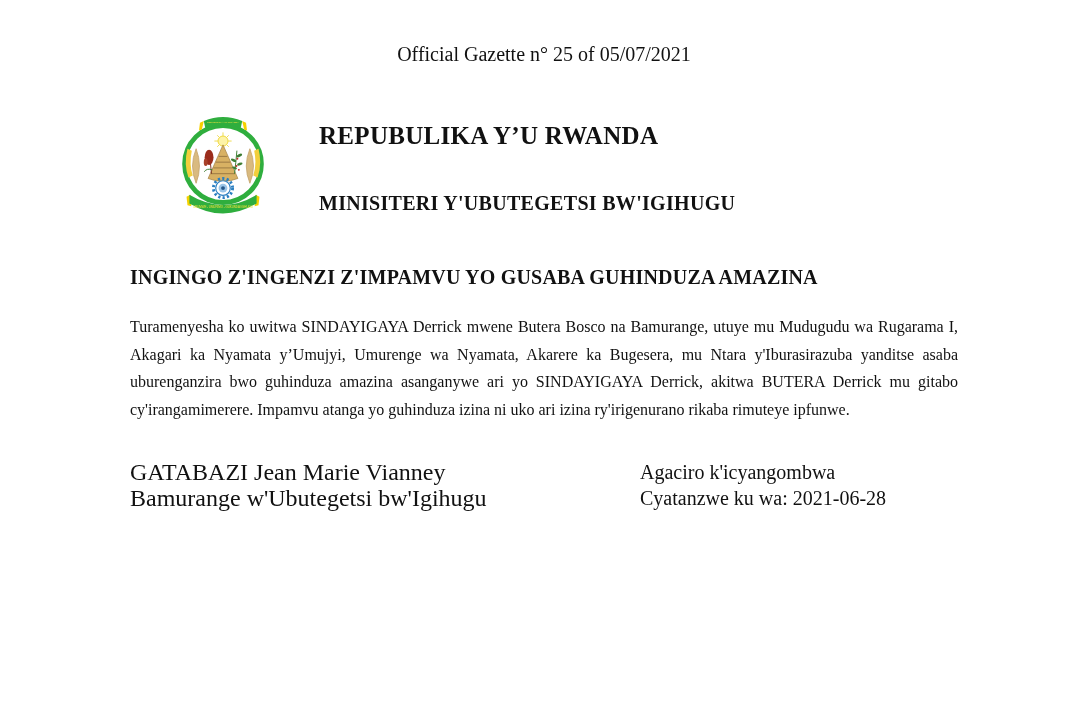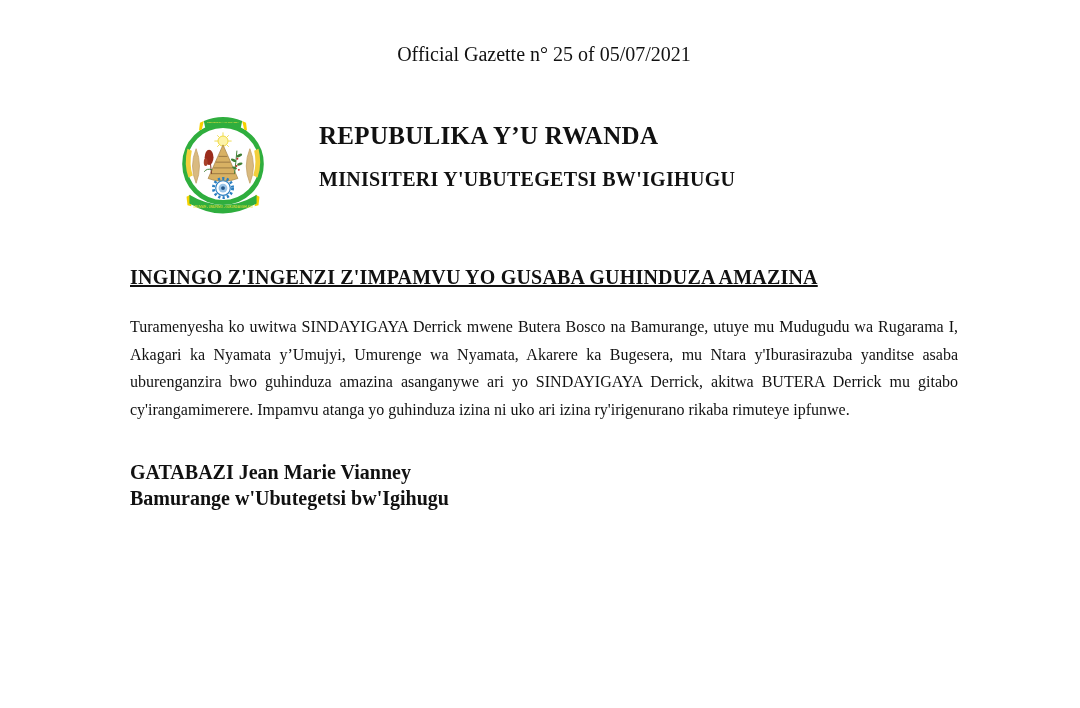--- a/index.html
+++ b/index.html
@@ -38,51 +38,50 @@
   .titles {
     margin-left: 48px;
     margin-top: 10px;
   }
   .republic-title {
     font-size: 25px;
     font-weight: bold;
     letter-spacing: 0.3px;
   }
   .ministry-title {
-    margin-top: 18px;
+    margin-top: 42px;
     font-size: 20px;
     font-weight: bold;
     letter-spacing: 0.3px;
     text-align: right;
   }
   .section-heading {
     margin-top: 46px;
     font-size: 20px;
     font-weight: bold;
-    text-decoration: underline;
     letter-spacing: 0.2px;
   }
   .body-paragraph {
     margin: 24px 0 0 0;
     font-size: 16px;
     line-height: 27.5px;
     text-align: justify;
   }
   .approval-label {
     margin-top: 60px;
     font-size: 20px;
   }
   .sig-row {
     margin-top: 36px;
     display: flex;
   }
   .sig-left {
     width: 510px;
-    font-weight: bold;
-    font-size: 20px;
+    font-weight: normal;
+    font-size: 24px;
     line-height: 26px;
   }
   .sig-right {
     font-size: 20px;
     line-height: 26px;
   }
 </style>
 </head>
 <body>
 
@@ -161,15 +160,19 @@
   <div class="section-heading">INGINGO Z'INGENZI Z'IMPAMVU YO GUSABA GUHINDUZA AMAZINA</div>
 
   <p class="body-paragraph">Turamenyesha ko uwitwa SINDAYIGAYA Derrick mwene Butera Bosco na Bamurange, utuye mu Mudugudu wa Rugarama I, Akagari ka Nyamata y’Umujyi, Umurenge wa Nyamata, Akarere ka Bugesera, mu Ntara y'Iburasirazuba yanditse asaba uburenganzira bwo guhinduza amazina asanganywe ari yo SINDAYIGAYA Derrick, akitwa BUTERA Derrick mu gitabo cy'irangamimerere. Impamvu atanga yo guhinduza izina ni uko ari izina ry'irigenurano rikaba rimuteye ipfunwe.</p>
 
 
   <div class="sig-row">
     <div class="sig-left">
       <div>GATABAZI Jean Marie Vianney</div>
       <div>Bamurange w'Ubutegetsi bw'Igihugu</div>
     </div>
+    <div class="sig-right">
+      <div>Agaciro k'icyangombwa</div>
+      <div>Cyatanzwe ku wa: 2021-06-28</div>
+    </div>
   </div>
 
 </div>
 
 </body></html>

